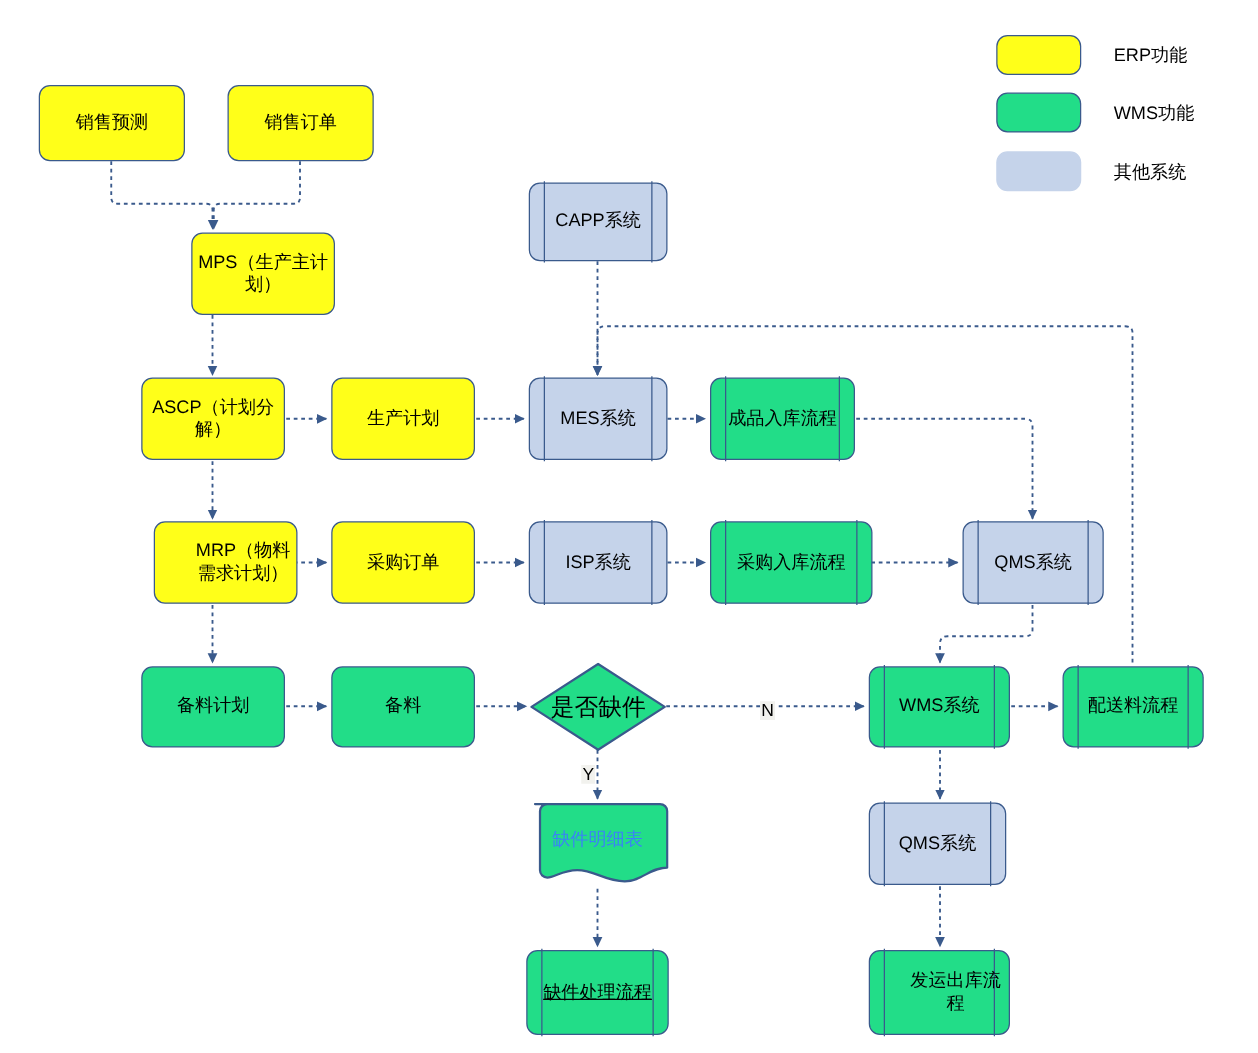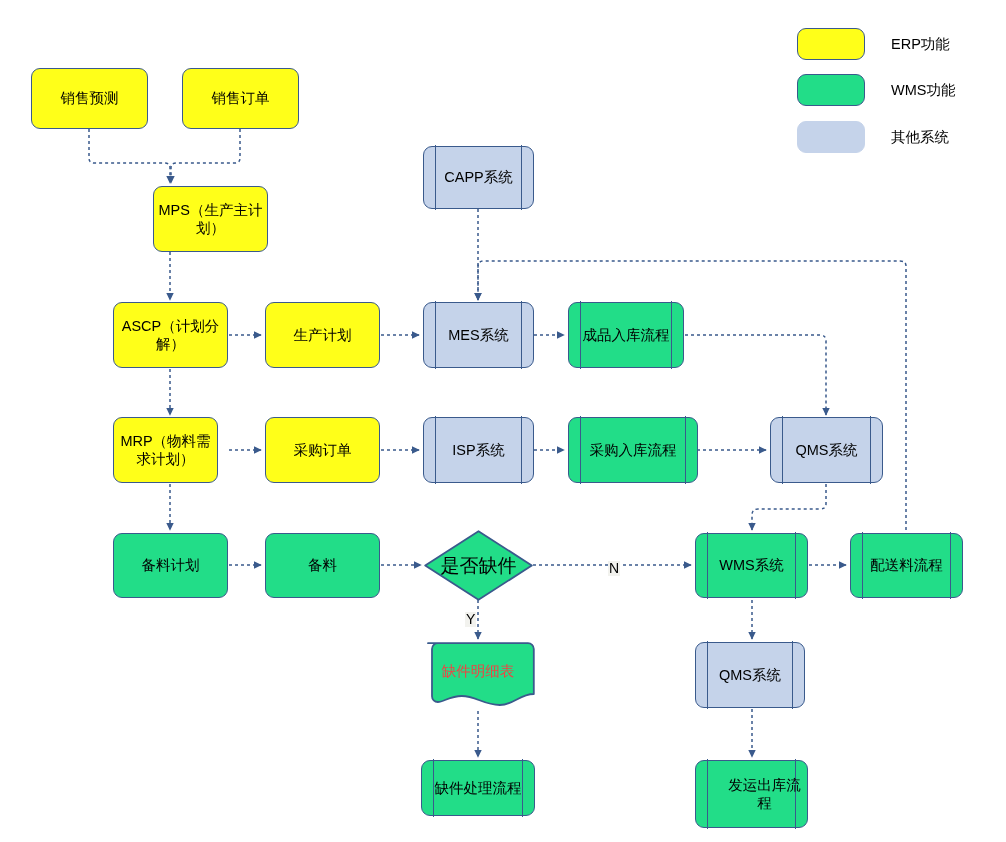--- a/index.html
+++ b/index.html
@@ -21,21 +21,21 @@
       border-left:1.6px solid #3a5a8c;z-index:1;}
   .pproc::before{left:11px;}
   .pproc::after{right:11px;}
 
   .diamond{position:absolute;z-index:2;display:flex;align-items:center;justify-content:center;}
   .diamond .dshape{position:absolute;inset:0;}
   .diamond .lbl{position:relative;z-index:3;font-size:19px;color:#000;}
 
   .docshape{position:absolute;z-index:2;display:flex;align-items:flex-start;justify-content:center;}
   .docshape .dshape{position:absolute;inset:0;}
-  .docshape .lbl{position:relative;z-index:3;font-size:14.5px;color:#ef4444;}
+  .docshape .lbl{position:relative;z-index:3;font-size:14.5px;color:#3b82f6;}
 
   .edgelbl{position:absolute;z-index:4;font-size:14px;color:#000;background:#f2f2ee;
            padding:0 1px;line-height:1.1;}
 
   .legend{position:absolute;z-index:5;}
   .legend-row{position:absolute;display:flex;align-items:center;}
   .legend-sw{width:68px;height:32px;border-radius:9px;border:1.6px solid #3a5a8c;box-sizing:border-box;}
   .legend-sw.other{border-color:transparent;}
   .legend-txt{margin-left:26px;font-size:14.5px;color:#000;white-space:nowrap;}
 </style>
@@ -127,21 +127,21 @@
   </div>
 
   <div class="node other pproc" style="left:423px;top:302px;width:111px;height:66px;">
     <span class="lbl">MES系统</span>
   </div>
 
   <div class="node wms pproc" style="left:568px;top:302px;width:116px;height:66px;">
     <span class="lbl">成品入库流程</span>
   </div>
 
-  <div class="node erp" style="left:113px;top:417px;width:105px;height:66px;">
+  <div class="node erp" style="left:123px;top:417px;width:115px;height:66px;padding-left:28px;">
     <span class="lbl">MRP（物料需求计划）</span>
   </div>
 
   <div class="node erp" style="left:265px;top:417px;width:115px;height:66px;">
     <span class="lbl">采购订单</span>
   </div>
 
   <div class="node other pproc" style="left:423px;top:417px;width:111px;height:66px;">
     <span class="lbl">ISP系统</span>
   </div>
@@ -183,21 +183,21 @@
                c-14,0 -20,11 -34,11 c-16,0 -24,-9 -38,-9 c-12,0 -18,6 -24,6
                a5.8,5.8 0 0 1 -5.8,-5.8 V7 a5.8,5.8 0 0 1 5.8,-5.8 z" fill="#22dd88" stroke="#3a5a8c" stroke-width="1.8" stroke-linejoin="round"></path>
     </svg>
     <span class="lbl" style="margin-top:20px;">缺件明细表</span>
   </div>
 
   <div class="node other pproc" style="left:695px;top:642px;width:110px;height:66px;">
     <span class="lbl">QMS系统</span>
   </div>
 
-  <div class="node wms pproc" style="left:421px;top:760px;width:114px;height:56px;">
+  <div class="node wms pproc" style="left:421px;top:760px;width:114px;height:68px;text-decoration:underline;">
     <span class="lbl">缺件处理流程</span>
   </div>
 
   <div class="node wms pproc" style="left:695px;top:760px;width:113px;height:68px;padding-left:26px;">
     <span class="lbl">发运出库流程</span>
   </div>
 
   <div class="edgelbl" style="left:465px;top:612px;">Y</div>
   <div class="edgelbl" style="left:608px;top:561px;">N</div>
 

